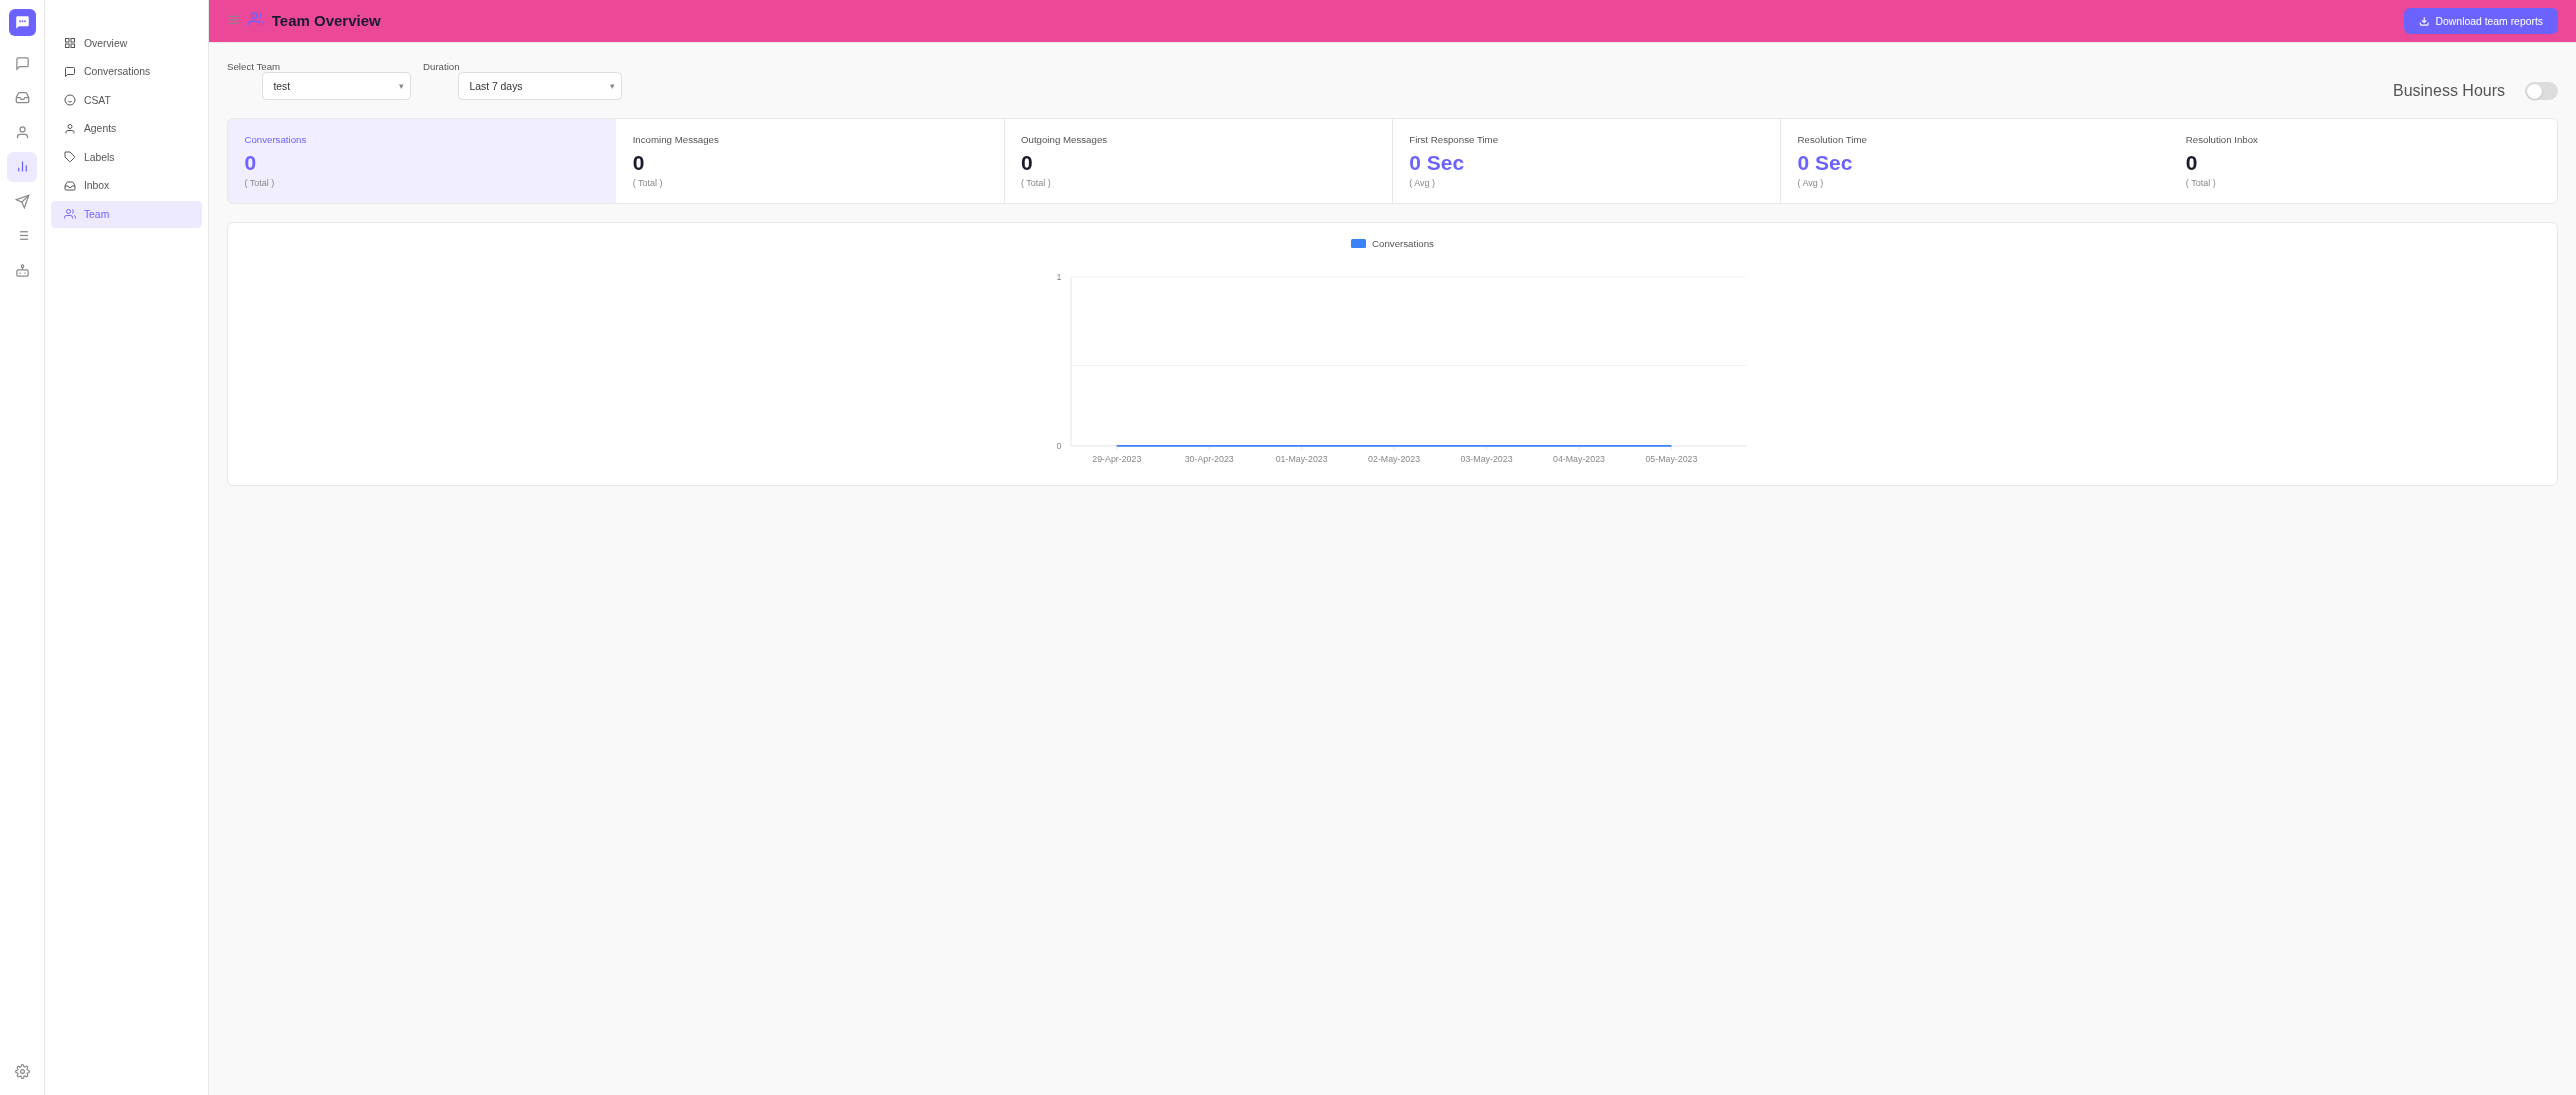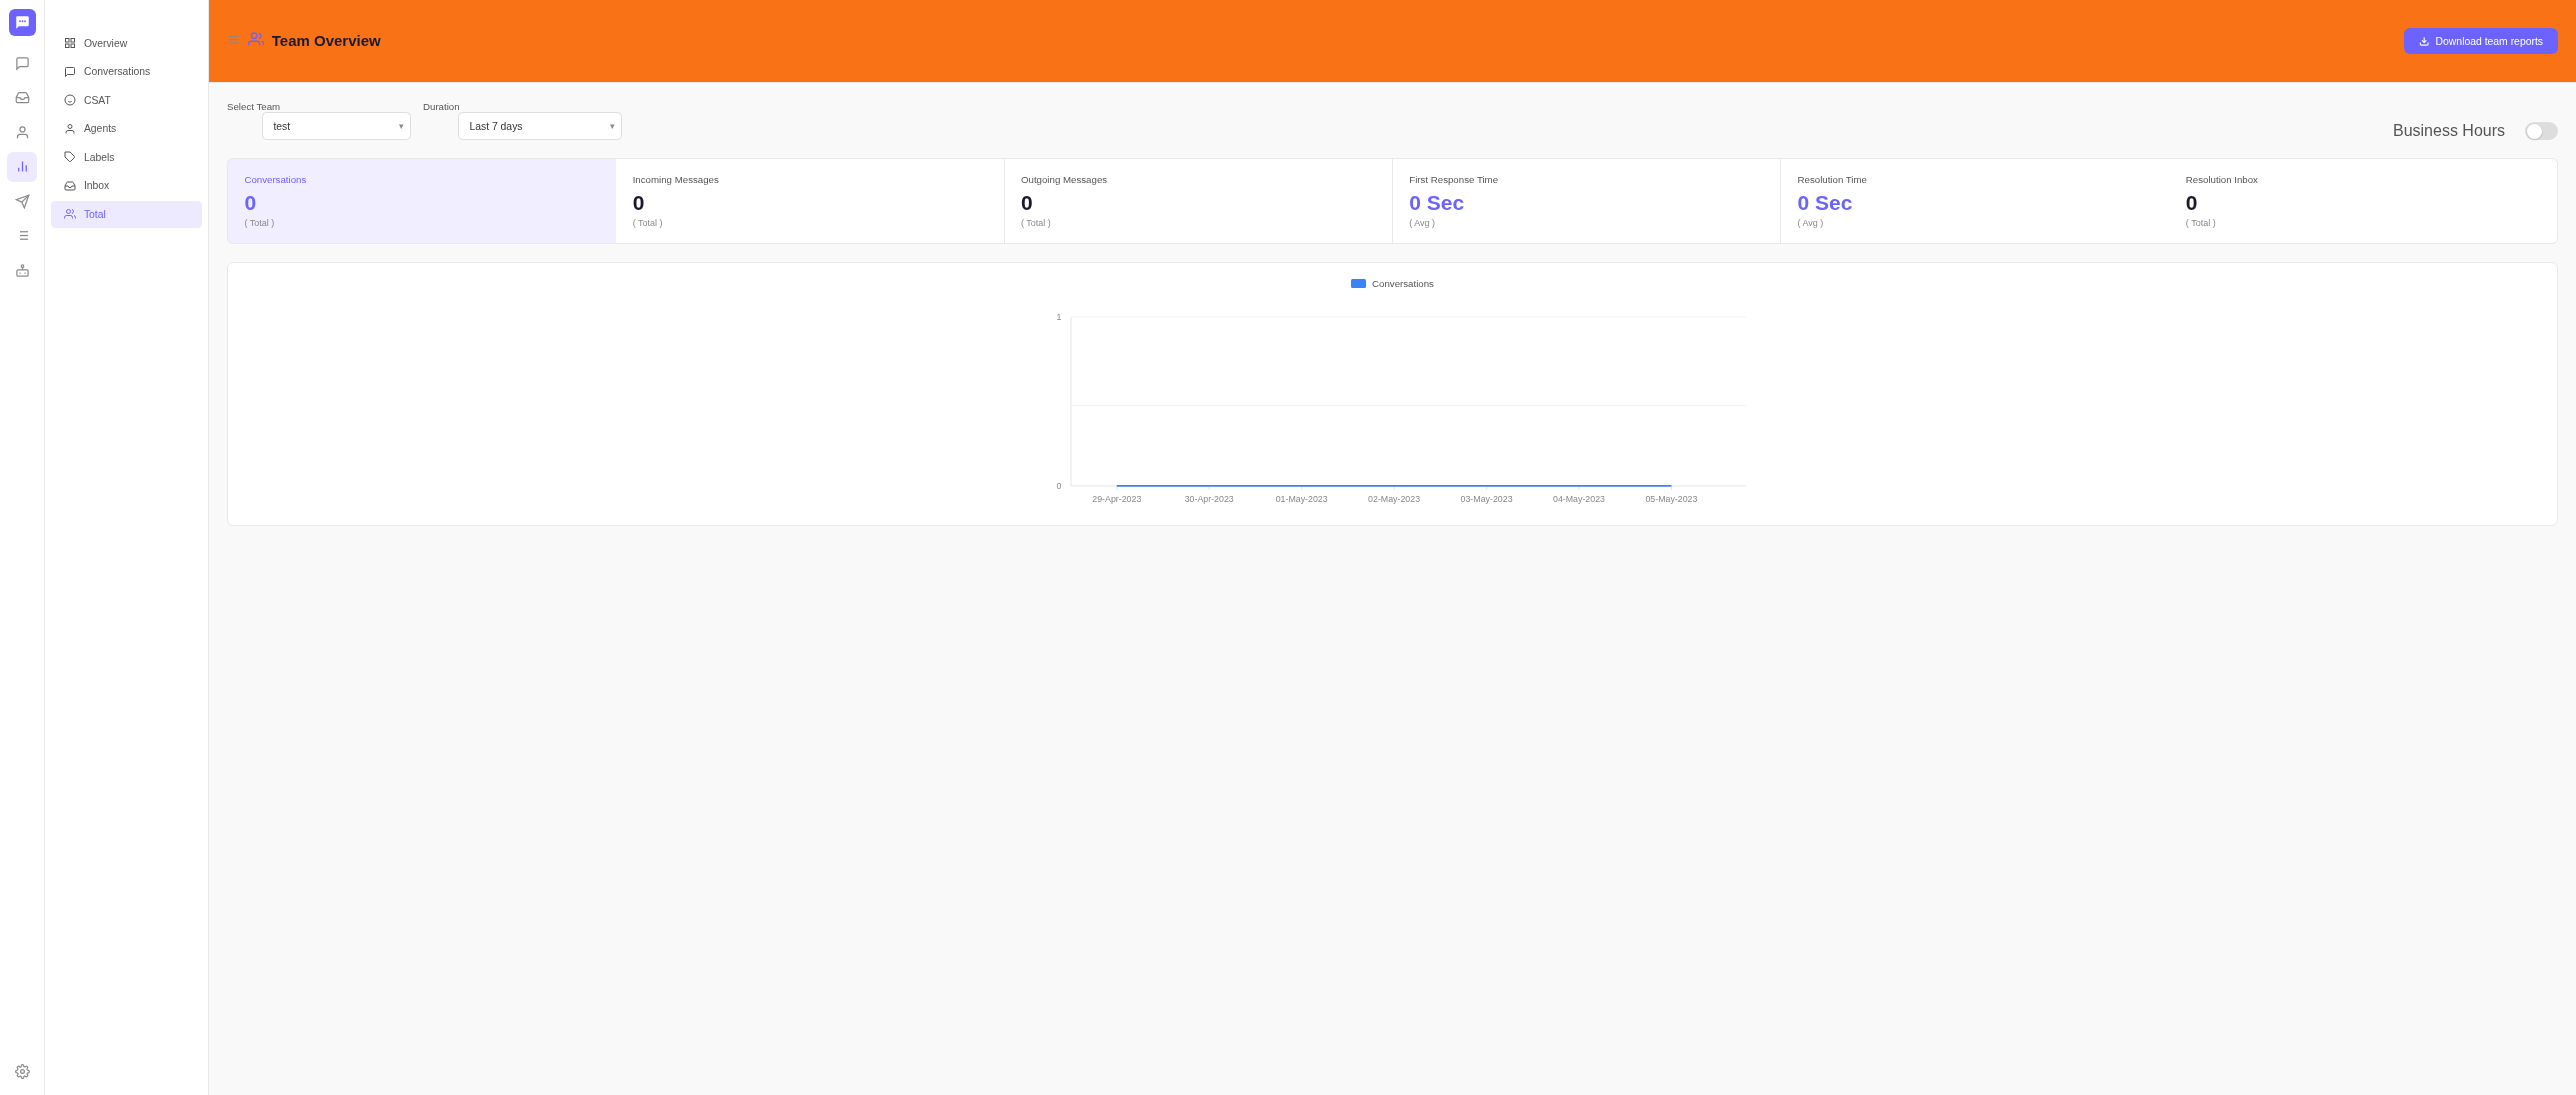--- a/index.html
+++ b/index.html
@@ -65,23 +65,23 @@
     
     .main {
       flex: 1;
       display: flex;
       flex-direction: column;
       overflow: hidden;
     }
 
     
     .header {
-      background: #f97316;
+      background: #ec4899;
       border-bottom: 0.7px solid #e8e8e8;
-      padding: 28px 18px;
+      padding: 8px 18px;
       display: flex;
       align-items: center;
       justify-content: space-between;
     }
     .header-left {
       display: flex;
       align-items: center;
       gap: 7.5px;
     }
     .header-title {
@@ -391,21 +391,21 @@
       </svg>
     <span>Inbox</span>
   </div>
   <div class="sidebar-item active">
     <svg width="12" height="12" viewBox="0 0 24 24" fill="none" stroke="#6c63ff" stroke-width="2">
         <path d="M17 21v-2a4 4 0 0 0-4-4H5a4 4 0 0 0-4 4v2"></path>
         <circle cx="9" cy="7" r="4"></circle>
         <path d="M23 21v-2a4 4 0 0 0-3-3.87"></path>
         <path d="M16 3.13a4 4 0 0 1 0 7.75"></path>
       </svg>
-    <span style="color:#6c63ff;font-weight:500;">Total</span>
+    <span style="color:#6c63ff;font-weight:500;">Team</span>
   </div>
 </div>
 
 <div class="main">
 
   <div class="header">
     <div class="header-left">
       <span style="cursor:pointer;color:#888;font-size:12px;">
         <svg width="13.4" height="13.4" viewBox="0 0 24 24" fill="none" stroke="currentColor" stroke-width="2">
             <line x1="3" y1="6" x2="21" y2="6"></line>

